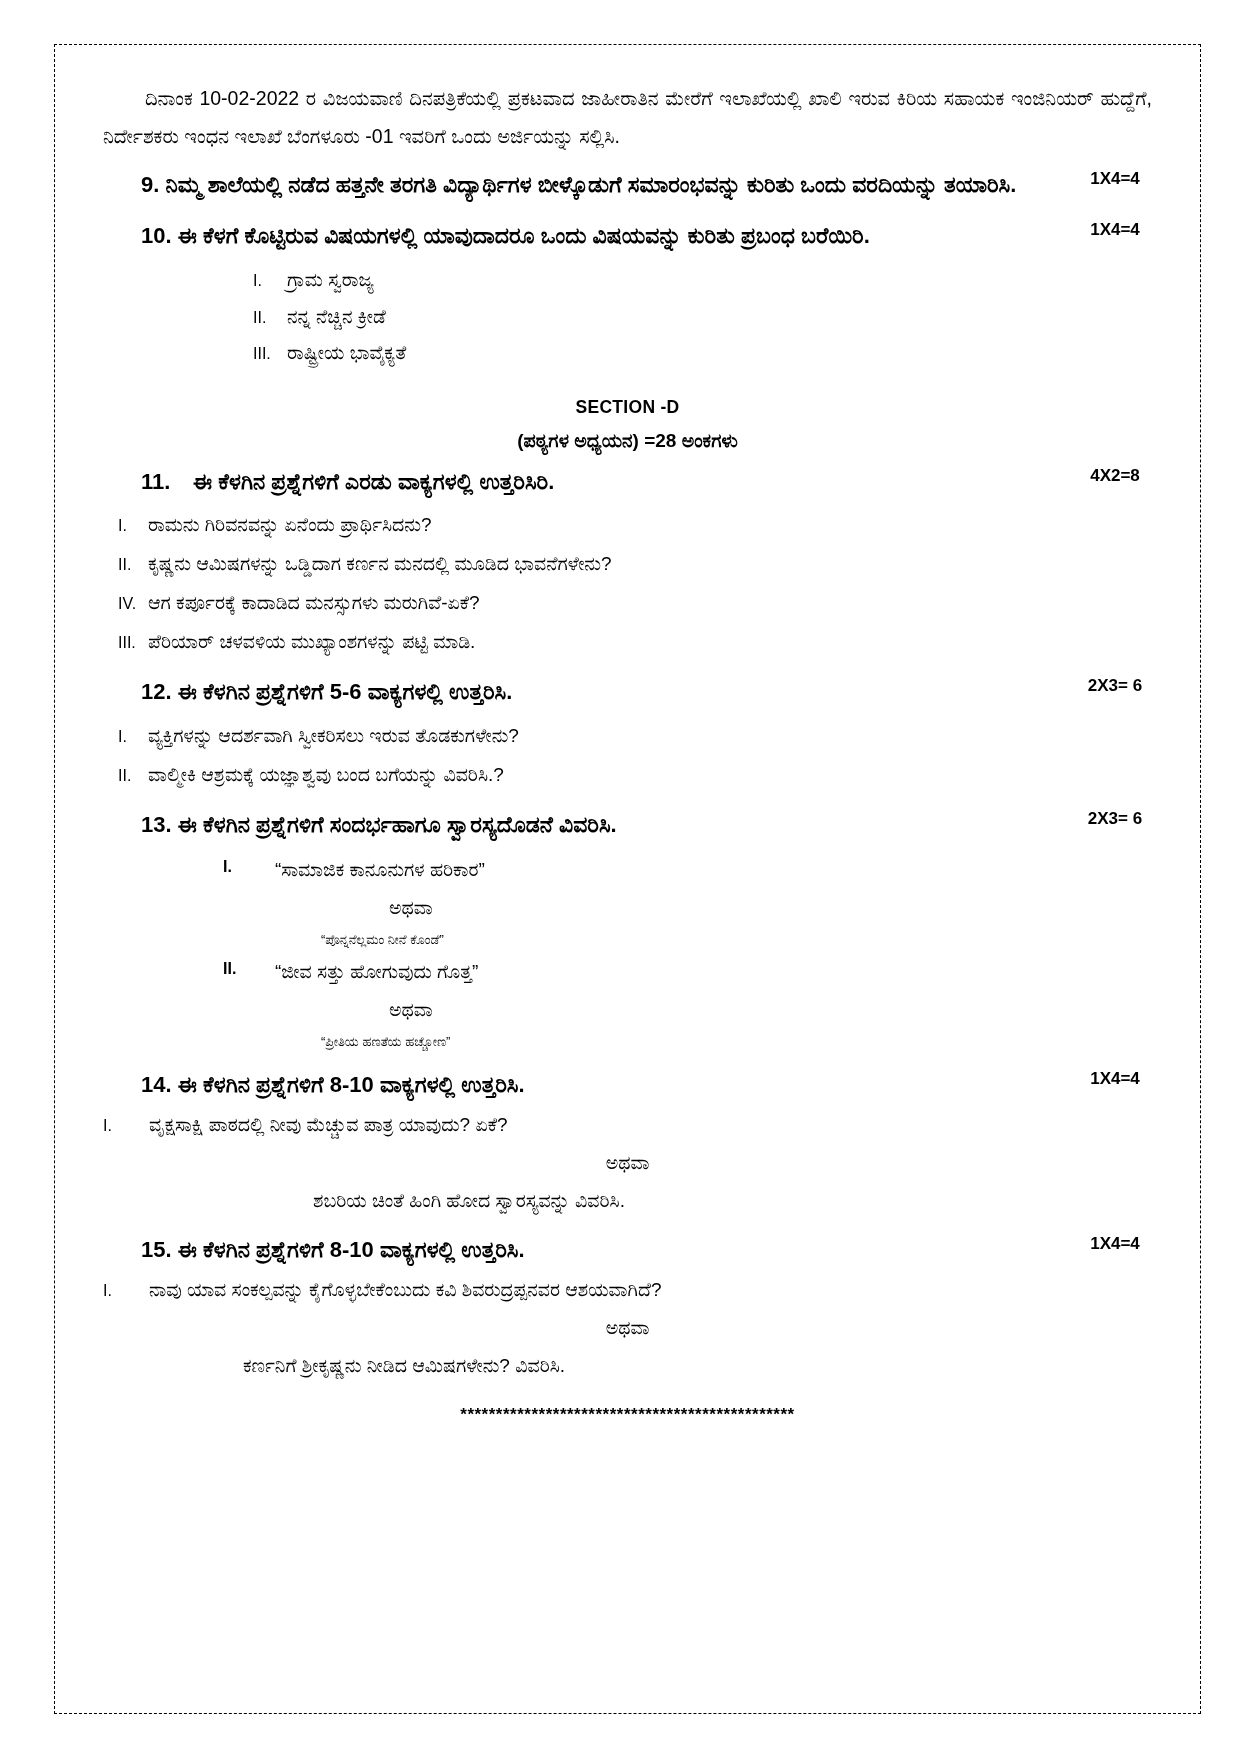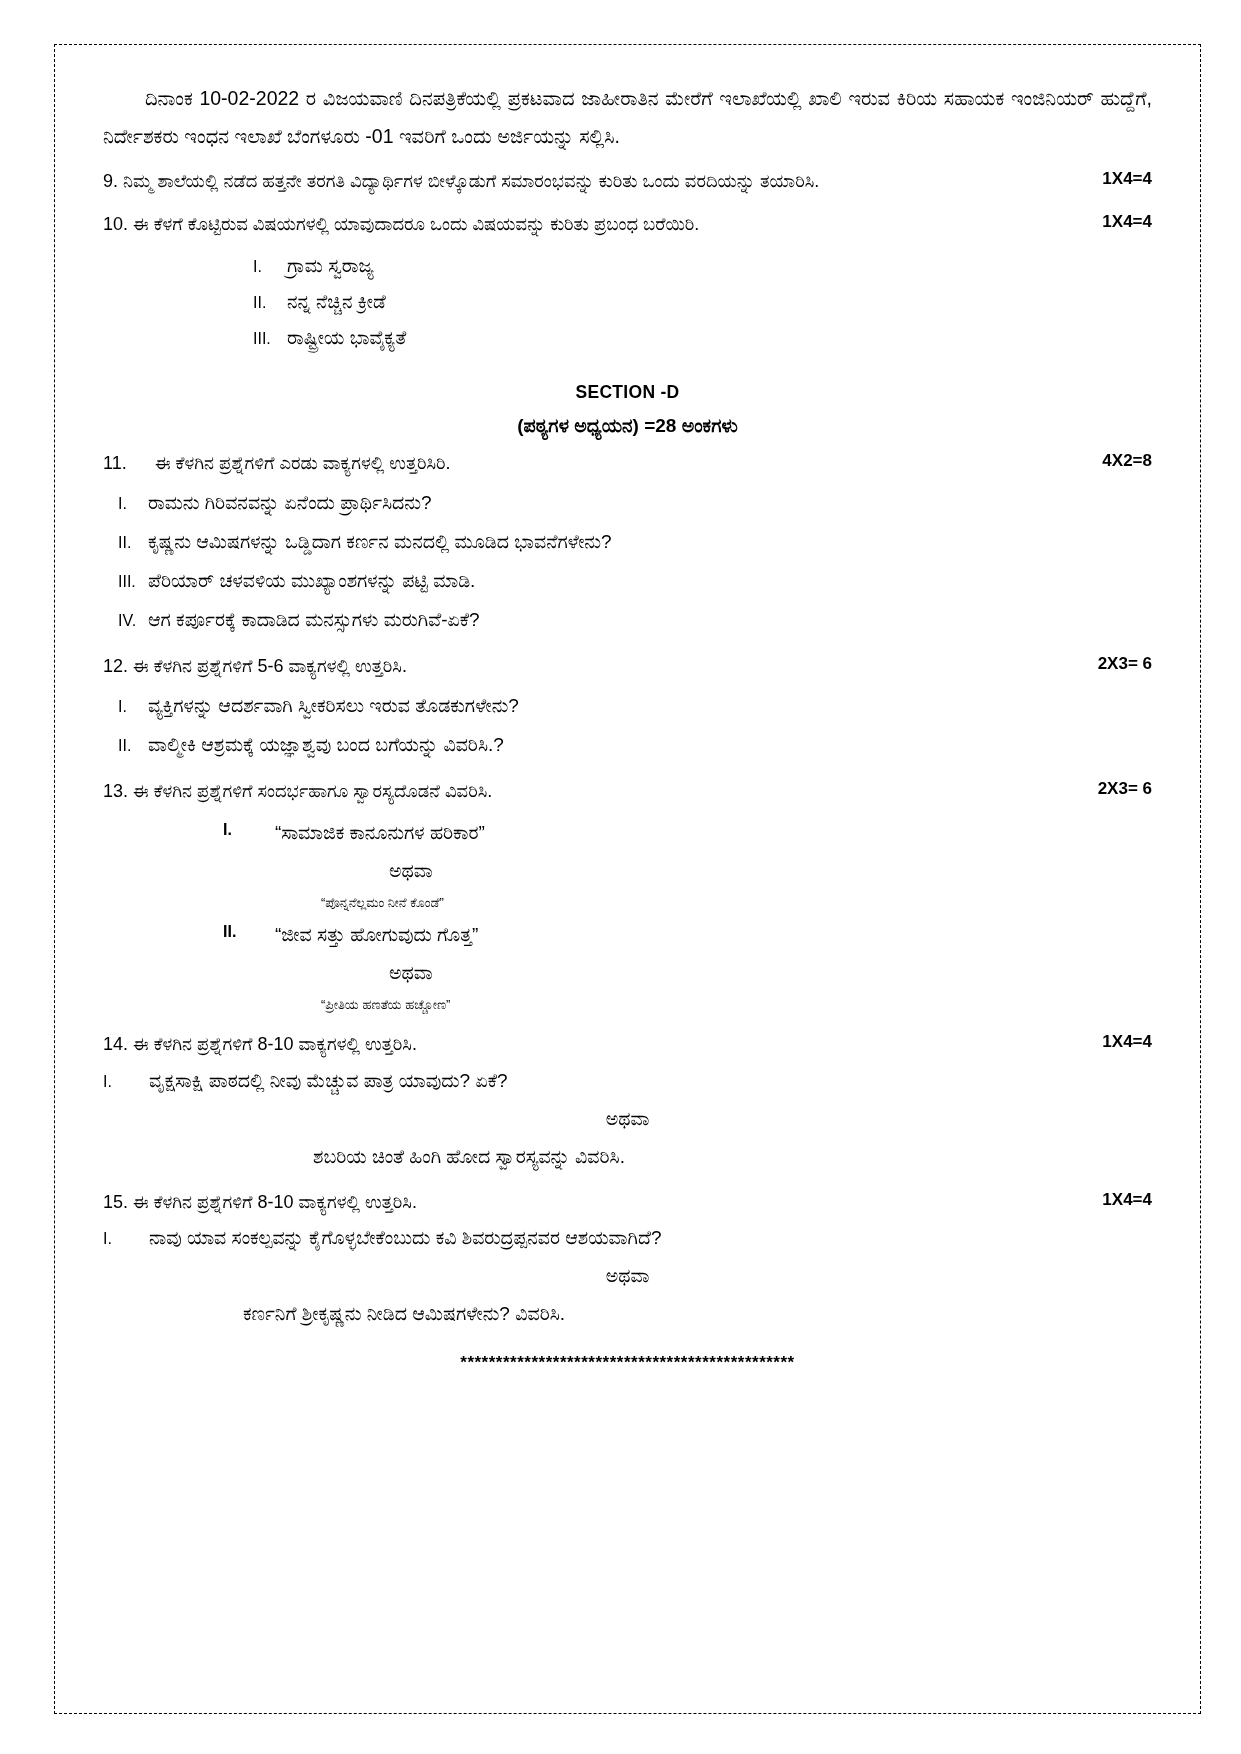--- a/index.html
+++ b/index.html
@@ -37,33 +37,34 @@
     text-indent: 42px;
   }
   .q-row {
     display: flex;
     align-items: flex-start;
     justify-content: space-between;
     gap: 16px;
     margin-top: 10px;
   }
   .q-text {
-    font-size: 18px;
-    font-weight: normal;
+    font-size: 22px;
+    font-weight: bold;
     line-height: 1.85;
     flex: 1 1 auto;
+    margin-left: 38px;
   }
   .q-marks {
     font-size: 17px;
     font-weight: bold;
     white-space: nowrap;
     flex: 0 0 auto;
     padding-top: 4px;
     min-width: 74px;
-    text-align: right;
+    text-align: center;
   }
   .sub-list {
     margin: 6px 0 0 0;
     padding: 0;
     list-style: none;
   }
   .sub-list li {
     font-size: 19px;
     line-height: 1.9;
     padding-left: 150px;
@@ -194,22 +195,22 @@
     <div class="q-row">
       <div class="q-text">
         <span class="q-num-inline">11.</span><span>ಈ ಕೆಳಗಿನ ಪ್ರಶ್ನೆಗಳಿಗೆ ಎರಡು ವಾಕ್ಯಗಳಲ್ಲಿ ಉತ್ತರಿಸಿರಿ.</span>
       </div>
       <div class="q-marks">4X2=8</div>
     </div>
 
     <ul class="plain-list">
       <li><span class="rn">I.</span><span>ರಾಮನು ಗಿರಿವನವನ್ನು ಏನೆಂದು ಪ್ರಾರ್ಥಿಸಿದನು?</span></li>
       <li><span class="rn">II.</span><span>ಕೃಷ್ಣನು ಆಮಿಷಗಳನ್ನು ಒಡ್ಡಿದಾಗ ಕರ್ಣನ ಮನದಲ್ಲಿ ಮೂಡಿದ ಭಾವನೆಗಳೇನು?</span></li>
+      <li><span class="rn">IV.</span><span>ಆಗ ಕರ್ಪೂರಕ್ಕೆ ಕಾದಾಡಿದ ಮನಸ್ಸುಗಳು ಮರುಗಿವೆ-ಏಕೆ?</span></li>
       <li><span class="rn">III.</span><span>ಪೆರಿಯಾರ್ ಚಳವಳಿಯ ಮುಖ್ಯಾಂಶಗಳನ್ನು ಪಟ್ಟಿ ಮಾಡಿ.</span></li>
-      <li><span class="rn">IV.</span><span>ಆಗ ಕರ್ಪೂರಕ್ಕೆ ಕಾದಾಡಿದ ಮನಸ್ಸುಗಳು ಮರುಗಿವೆ-ಏಕೆ?</span></li>
     </ul>
 
     <div class="q-row">
       <div class="q-text">12. ಈ ಕೆಳಗಿನ ಪ್ರಶ್ನೆಗಳಿಗೆ 5-6 ವಾಕ್ಯಗಳಲ್ಲಿ ಉತ್ತರಿಸಿ.</div>
       <div class="q-marks">2X3= 6</div>
     </div>
 
     <ul class="plain-list">
       <li><span class="rn">I.</span><span>ವ್ಯಕ್ತಿಗಳನ್ನು ಆದರ್ಶವಾಗಿ ಸ್ವೀಕರಿಸಲು ಇರುವ ತೊಡಕುಗಳೇನು?</span></li>
       <li><span class="rn">II.</span><span>ವಾಲ್ಮೀಕಿ ಆಶ್ರಮಕ್ಕೆ ಯಜ್ಞಾಶ್ವವು ಬಂದ ಬಗೆಯನ್ನು ವಿವರಿಸಿ.?</span></li>

